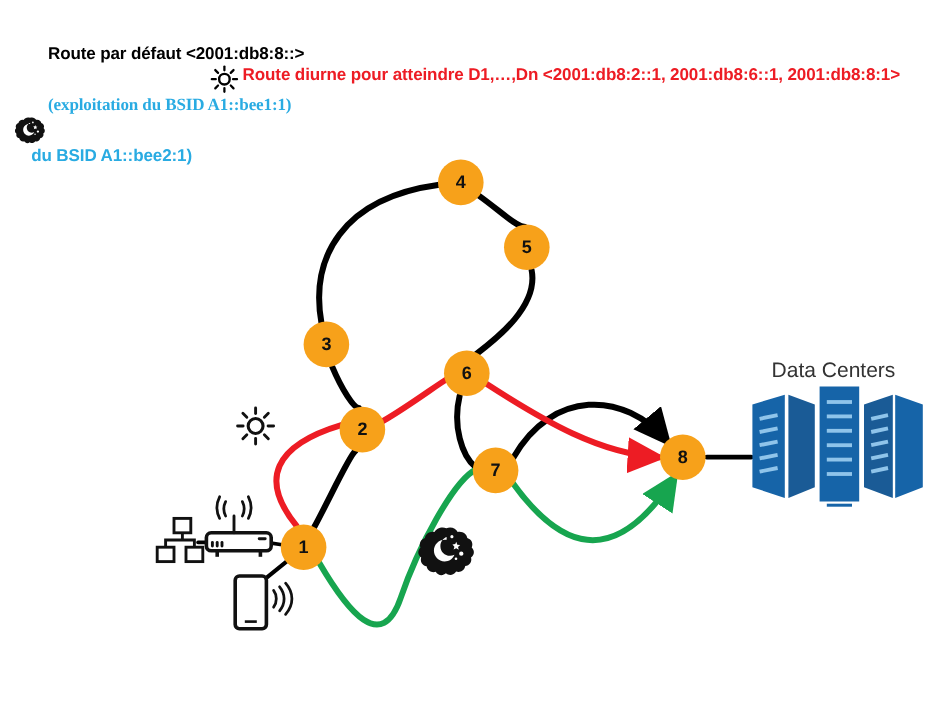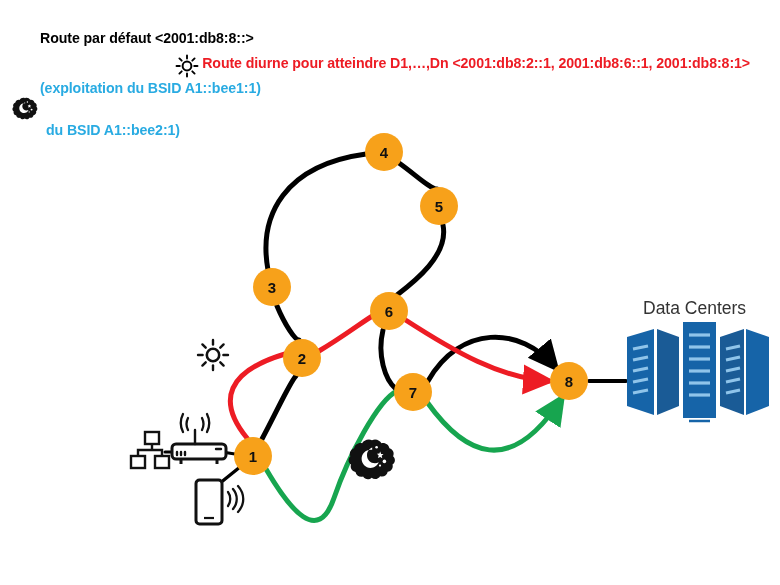--- a/index.html
+++ b/index.html
@@ -45,25 +45,25 @@
   .legend-text {
     font-size: 14.2px;
     font-weight: bold;
     letter-spacing: -0.1px;
     padding-top: 1px;
   }
   .legend-l1 { color: #000000; }
   .legend-l2 { color: #ED1C24; }
   .legend-l3 { color: #29ABE2; }
   .legend-l4 { color: #22A24B; }
-  .row1 { margin-top: 0px; }
+  .row1 { margin-top: 0px; align-items: flex-end; }
   .row2 { margin-top: 3px; justify-content: flex-end; }
-  .row3 { margin-top: 3px; margin-left: 30px; }
+  .row3 { margin-top: 3px; margin-left: 30px; font-family: Liberation Serif, serif; }
   .row4 { margin-top: 3px; }
-  .row5 { margin-top: 2px; margin-left: 36px; }
+  .row5 { margin-top: 2px; margin-left: 16px; }
   .inline-cyan { color: #29ABE2; }
 
   
   .node-label {
     position: absolute;
     font-size: 15px;
     font-weight: bold;
     color: #111111;
     transform: translate(-50%, -50%);
     pointer-events: none;

